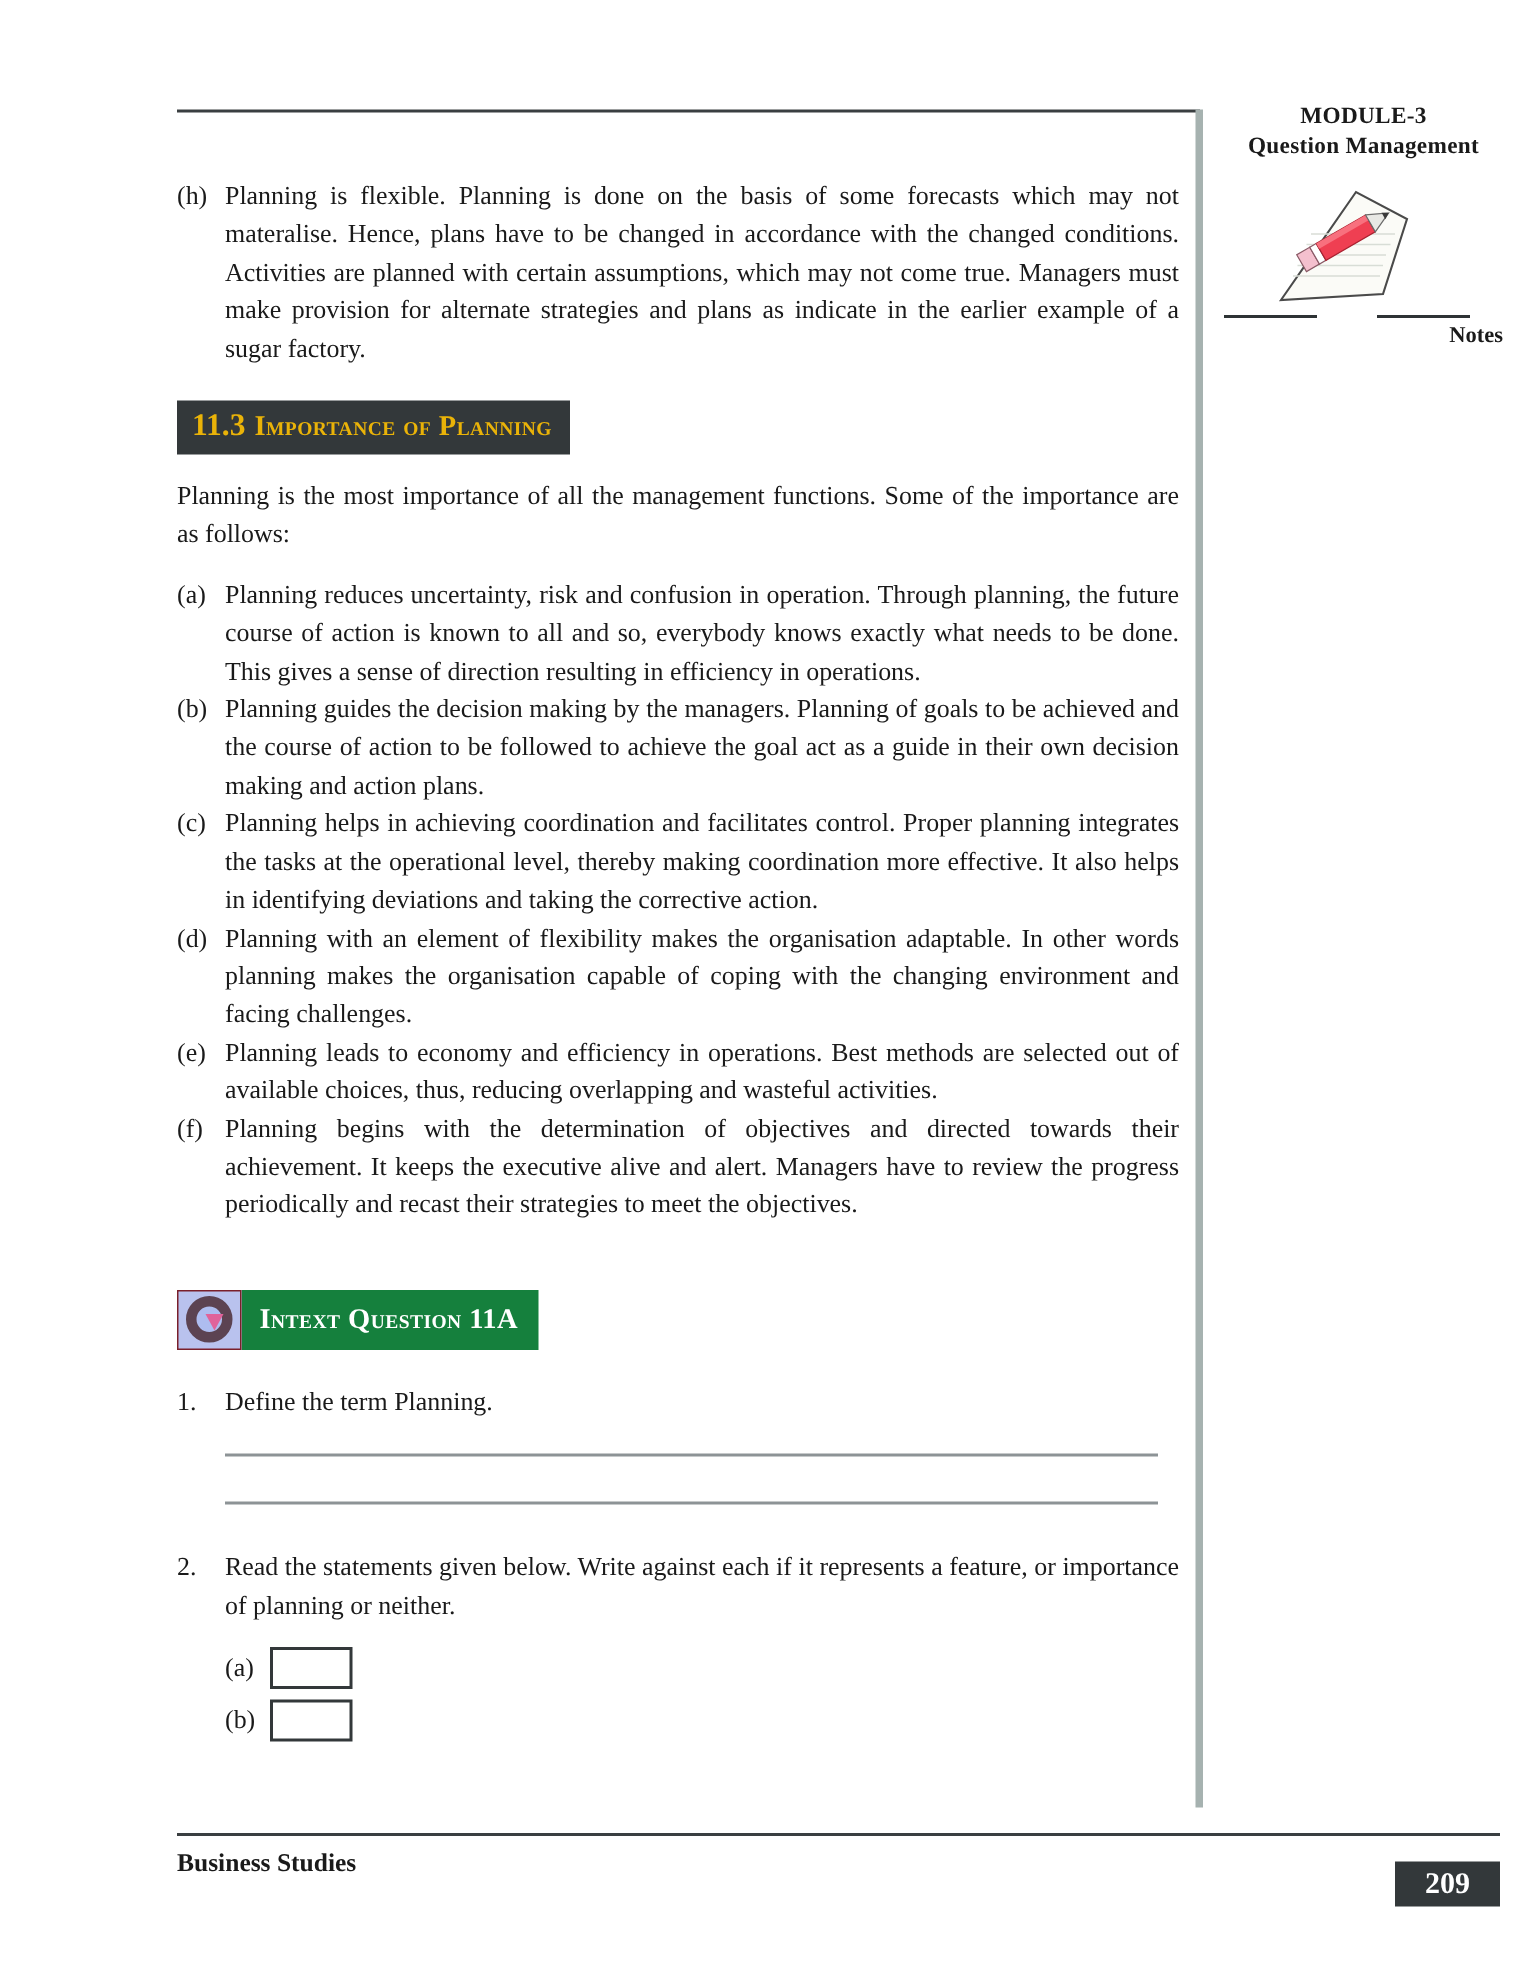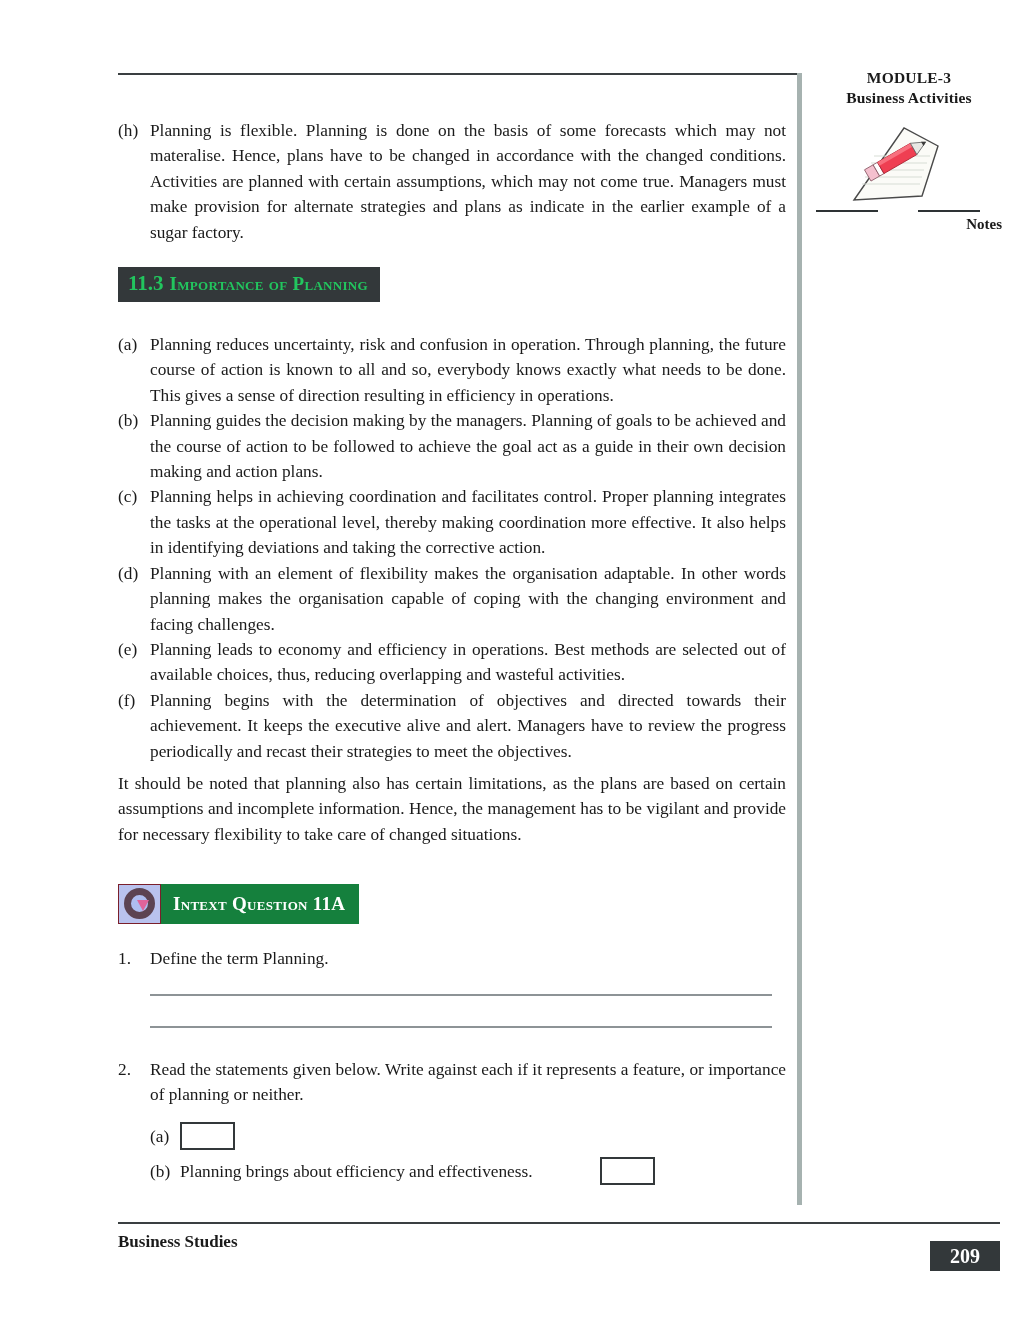--- a/index.html
+++ b/index.html
@@ -142,21 +142,21 @@
   }
 
   .spacer-sm { height: 7px; }
   .spacer-md { height: 15px; }
   .spacer-lg { height: 22px; }
 
   
   .section-head {
     display: inline-block;
     background: #33383a;
-    color: #22c55e;
+    color: #eab308;
     padding: 5px 12px 7px 10px;
     font-size: 19px;
     line-height: 23px;
     white-space: nowrap;
   }
   .section-head .num {
     font-weight: bold;
     font-size: 21px;
   }
   .sc {
@@ -273,21 +273,21 @@
 <body>
 
 <div class="page">
 
   <div class="rule-top"></div>
   <div class="rule-vert"></div>
   <div class="rule-bottom"></div>
 
   <div class="margin-col">
     <div class="module-line1">MODULE-3</div>
-    <div class="module-line2">Business Activities</div>
+    <div class="module-line2">Question Management</div>
   </div>
 
   <div class="notes-block">
     <div class="notes-icon">
       <svg viewBox="0 0 108 96" width="108" height="96">
         <polygon points="16,84 66,12 100,30 84,80" fill="#fbfbf7" stroke="#4a4a4a" stroke-width="1.4"></polygon>
         <g stroke="#d8ddd6" stroke-width="1.1">
           <line x1="36" y1="40" x2="92" y2="40"></line>
           <line x1="33" y1="47" x2="89" y2="47"></line>
           <line x1="30" y1="54" x2="86" y2="54"></line>
@@ -321,20 +321,21 @@
     <div class="spacer-lg"></div>
 
     <div>
       <span class="section-head">
         <span class="num">11.3</span><span class="sc" style="margin-left:6px">Importance of Planning</span>
       </span>
     </div>
 
     <div class="spacer-md"></div>
 
+    <p class="para">Planning is the most importance of all the management functions. Some of the importance are as follows:</p>
 
     <div class="spacer-md"></div>
 
     <div class="list-item">
       <span class="marker">(a)</span>
       <span class="body">Planning reduces uncertainty, risk and confusion in operation. Through planning, the future course of action is known to all and so, everybody knows exactly what needs to be done. This gives a sense of direction resulting in efficiency in operations.</span>
     </div>
     <div class="list-item">
       <span class="marker">(b)</span>
       <span class="body">Planning guides the decision making by the managers. Planning of goals to be achieved and the course of action to be followed to achieve the goal act as a guide in their own decision making and action plans.</span>
@@ -351,21 +352,20 @@
       <span class="marker">(e)</span>
       <span class="body">Planning leads to economy and efficiency in operations. Best methods are selected out of available choices, thus, reducing overlapping and wasteful activities.</span>
     </div>
     <div class="list-item">
       <span class="marker">(f)</span>
       <span class="body">Planning begins with the determination of objectives and directed towards their achievement. It keeps the executive alive and alert. Managers have to review the progress periodically and recast their strategies to meet the objectives.</span>
     </div>
 
     <div class="spacer-sm"></div>
 
-    <p class="para">It should be noted that planning also has certain limitations, as the plans are based on certain assumptions and incomplete information. Hence, the management has to be vigilant and provide for necessary flexibility to take care of changed situations.</p>
 
     <div class="spacer-lg"></div>
     <div class="spacer-md"></div>
 
     <div class="intext-row">
       <div class="intext-icon">
         <div class="ring"></div>
         <div class="arrow"></div>
       </div>
       <div class="intext-bar">
@@ -397,21 +397,20 @@
 
     <div class="sub-item">
       <span class="sub-marker">(a)</span>
       <span class="answer-box"></span>
     </div>
 
     <div class="spacer-sm"></div>
 
     <div class="sub-item">
       <span class="sub-marker">(b)</span>
-      <span class="sub-body">Planning brings about efficiency and effectiveness.</span>
       <span class="answer-box"></span>
     </div>
 
   </div>
 
   <div class="footer-title">Business Studies</div>
   <div class="footer-page">209</div>
 
 </div>
 

